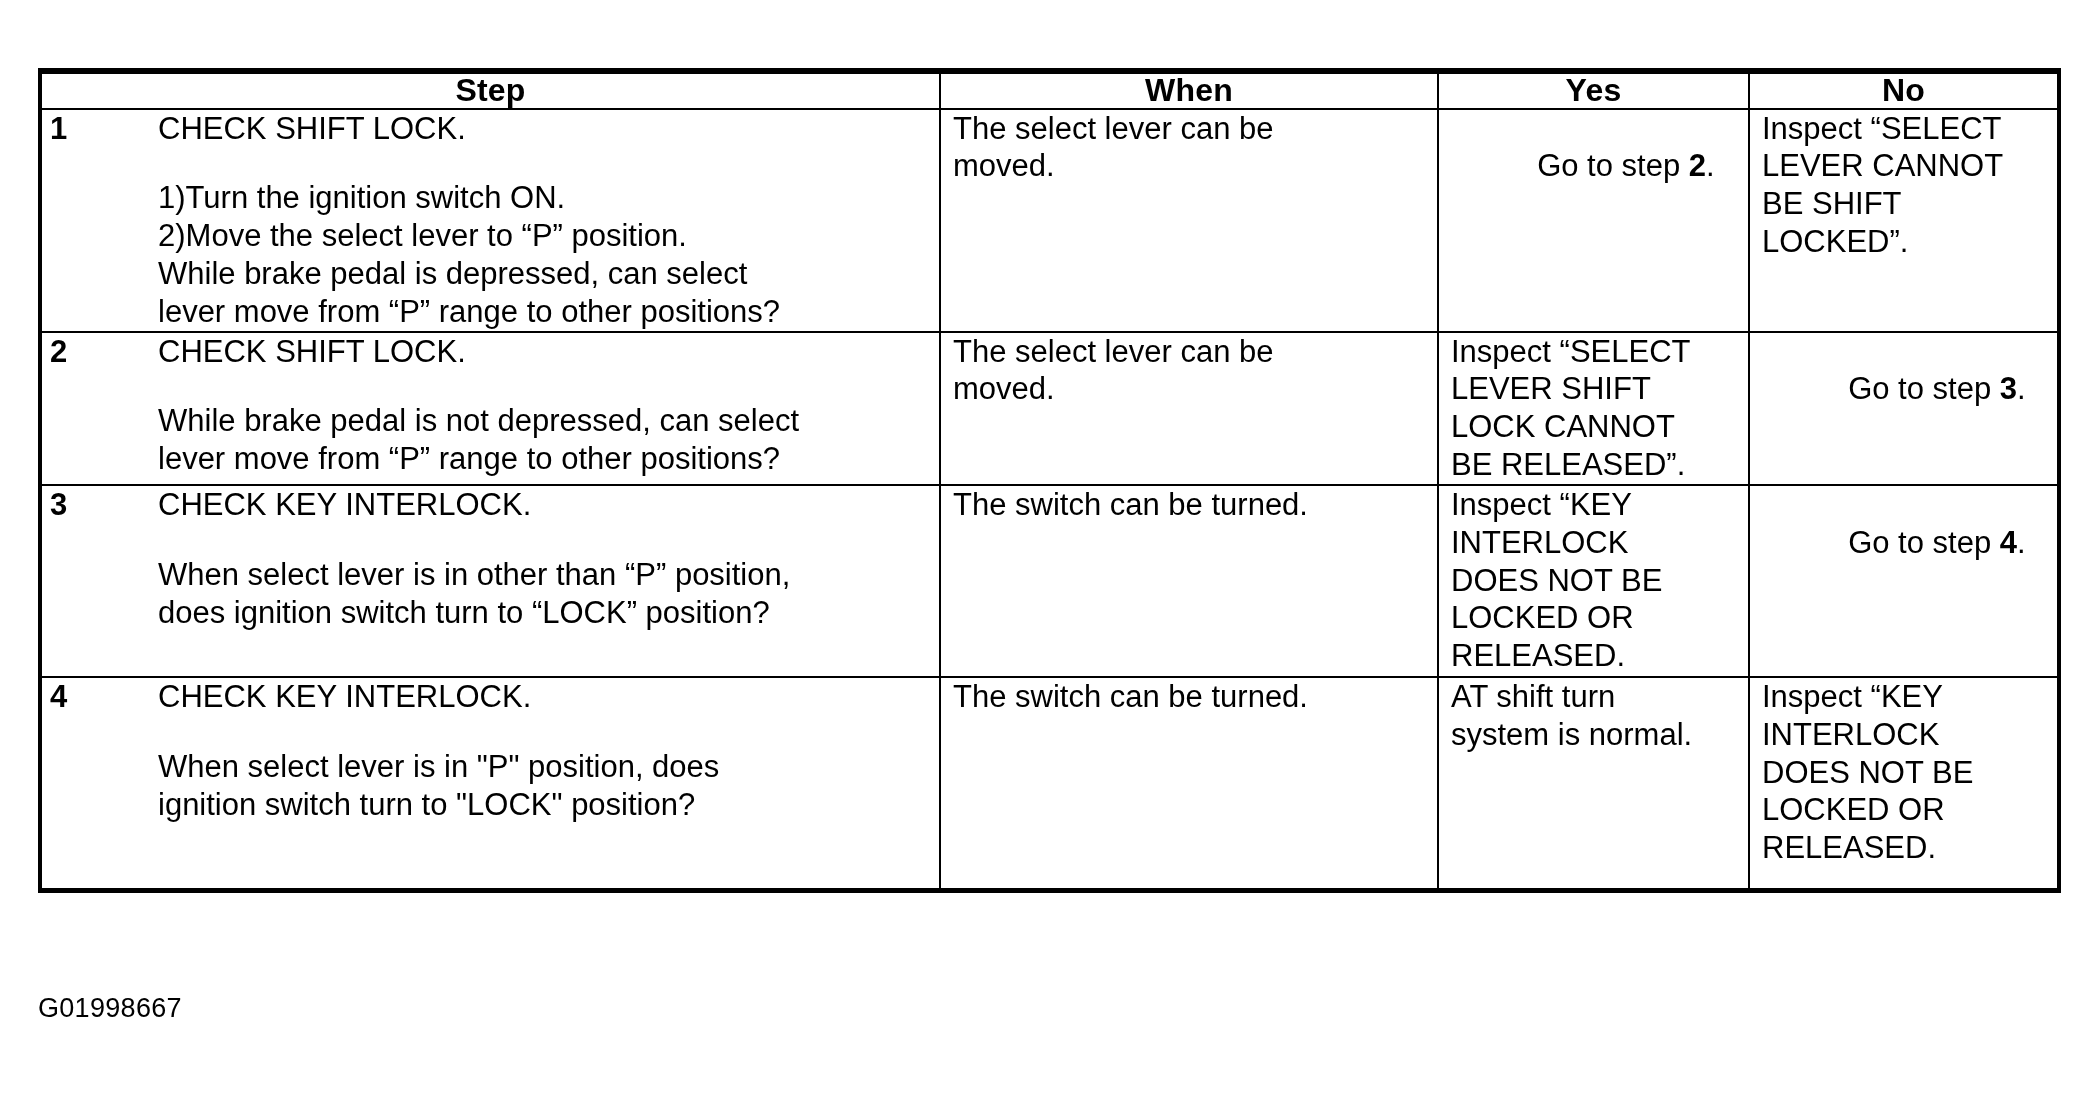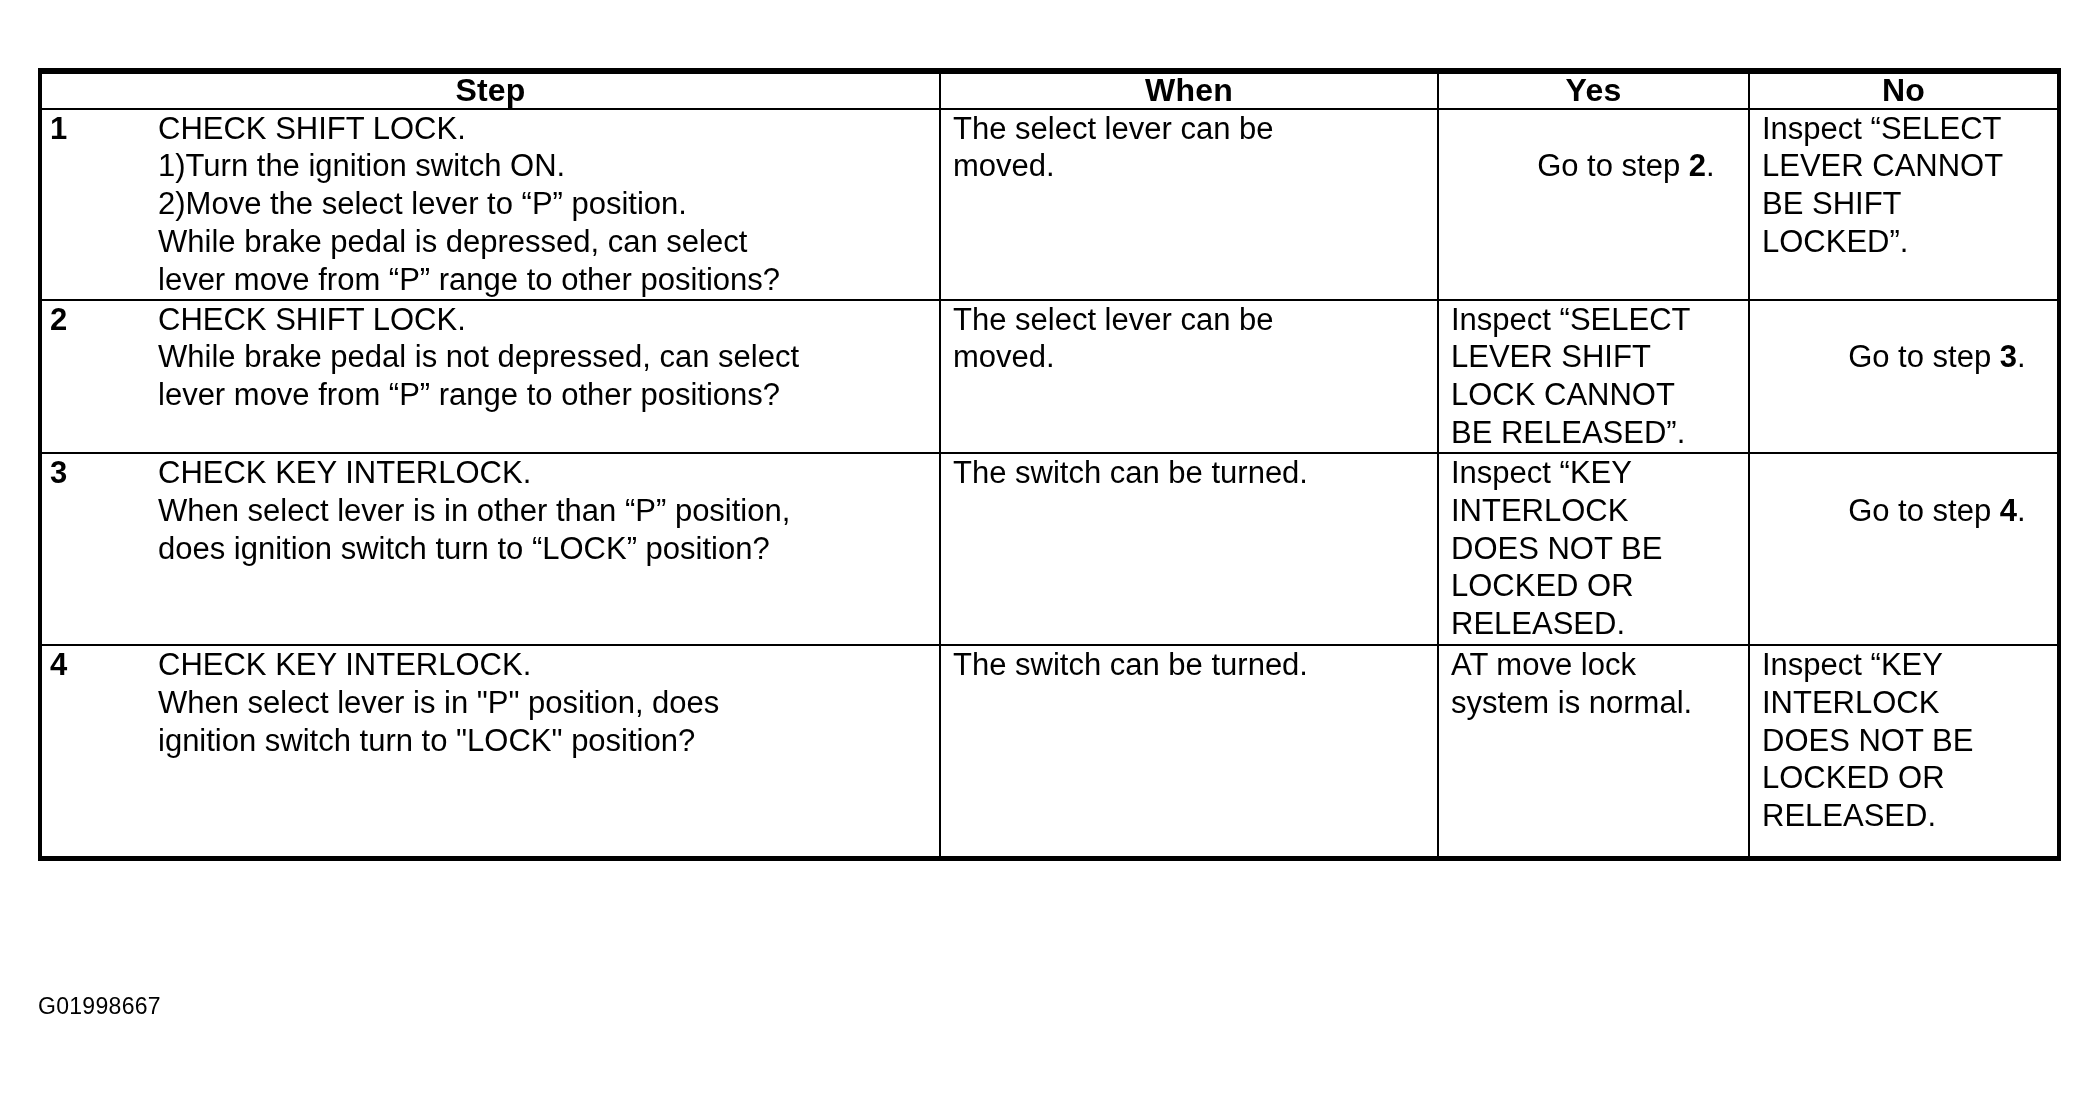--- a/index.html
+++ b/index.html
@@ -86,20 +86,21 @@
   }
 
   .step-title {
     font-weight: normal;
     display: block;
     white-space: pre-wrap;
   }
   .step-body {
     display: block;
     white-space: pre-wrap;
+    margin-top: 32px;
   }
 
   td.check-cell,
   td.yes-cell,
   td.no-cell {
     white-space: pre-wrap;
     padding-left: 12px;
     padding-right: 8px;
     border-radius: 20px;
   }
@@ -115,21 +116,21 @@
 
   .row-h1 td { height: 188px; }
   .row-h2 td { height: 148px; }
   .row-h3 td { height: 190px; }
   .row-h4 td { height: 210px; }
 
   .footer-code {
     position: absolute;
     left: 38px;
     top: 993px;
-    font-size: 23px;
+    font-size: 27px;
     letter-spacing: 0.3px;
     color: #000;
   }
 </style>
 </head>
 <body>
 
 <div class="page">
 
   <table class="diag-table">
@@ -209,21 +210,21 @@
       </tr>
 
       <tr class="row-h4">
         <td class="num-cell">4</td>
         <td class="step-cell">
           <span class="step-title">CHECK KEY INTERLOCK.</span>
           <span class="step-body">When select lever is in "P" position, does
 ignition switch turn to "LOCK" position?</span>
         </td>
         <td class="check-cell">The switch can be turned.</td>
-        <td class="yes-cell">AT move lock
+        <td class="yes-cell">AT shift turn
 system is normal.</td>
         <td class="no-cell">Inspect “KEY
 INTERLOCK
 DOES NOT BE
 LOCKED OR
 RELEASED.</td>
       </tr>
 
     </tbody>
   </table>

